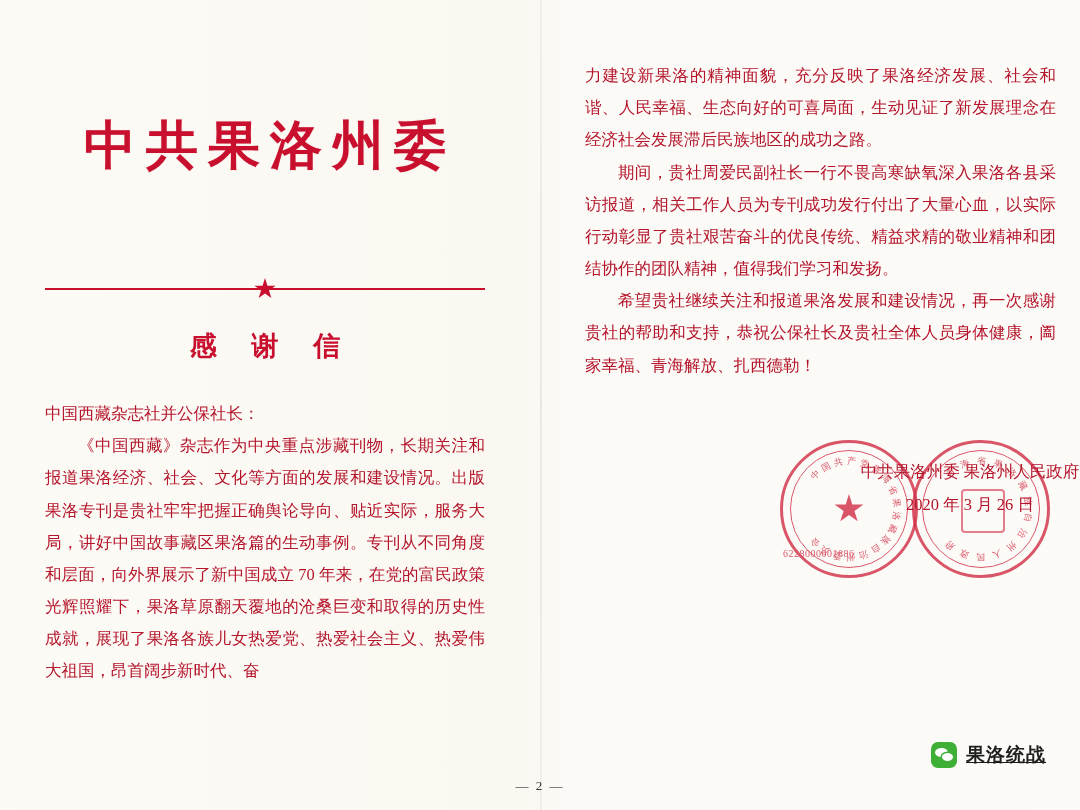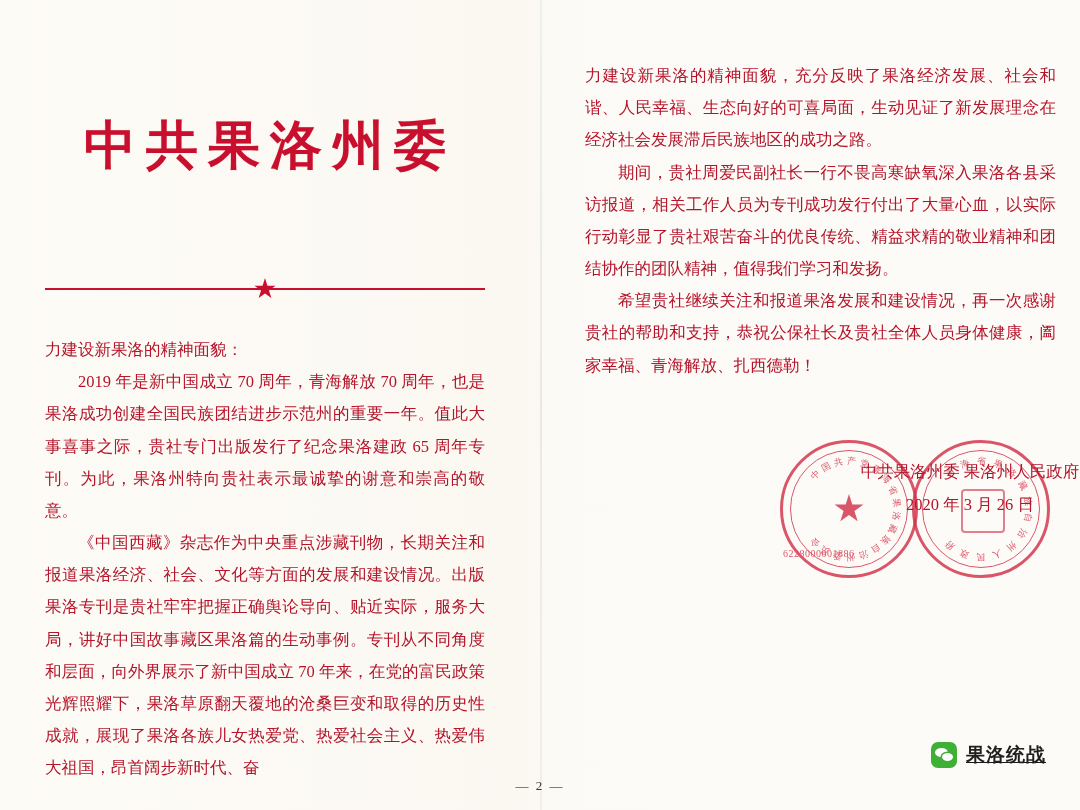--- a/index.html
+++ b/index.html
@@ -258,24 +258,24 @@
 
   <div class="col col-left">
 
     <div class="letterhead">中共果洛州委</div>
 
     <div class="rule-wrap">
       <div class="rule"></div>
       <div class="star"></div>
     </div>
 
-
-    <div class="salutation">力建设新果洛的精神面貌：</div>
-
-    <p class="body-text">2019 年是新中国成立 70 周年，青海解放 70 周年，也是果洛成功创建全国民族团结进步示范州的重要一年。值此大事喜事之际，贵社专门出版发行了纪念果洛建政 65 周年专刊。为此，果洛州特向贵社表示最诚挚的谢意和崇高的敬意。</p>
+    <div class="doc-title">感 谢 信</div>
+
+    <div class="salutation">中国西藏杂志社并公保社长：</div>
+
     <p class="body-text">《中国西藏》杂志作为中央重点涉藏刊物，长期关注和报道果洛经济、社会、文化等方面的发展和建设情况。出版果洛专刊是贵社牢牢把握正确舆论导向、贴近实际，服务大局，讲好中国故事藏区果洛篇的生动事例。专刊从不同角度和层面，向外界展示了新中国成立 70 年来，在党的富民政策光辉照耀下，果洛草原翻天覆地的沧桑巨变和取得的历史性成就，展现了果洛各族儿女热爱党、热爱社会主义、热爱伟大祖国，昂首阔步新时代、奋</p>
   </div>
 
   <div class="col col-right">
     <p class="body-text first-para">力建设新果洛的精神面貌，充分反映了果洛经济发展、社会和谐、人民幸福、生态向好的可喜局面，生动见证了新发展理念在经济社会发展滞后民族地区的成功之路。</p>
     <p class="body-text">期间，贵社周爱民副社长一行不畏高寒缺氧深入果洛各县采访报道，相关工作人员为专刊成功发行付出了大量心血，以实际行动彰显了贵社艰苦奋斗的优良传统、精益求精的敬业精神和团结协作的团队精神，值得我们学习和发扬。</p>
     <p class="body-text">希望贵社继续关注和报道果洛发展和建设情况，再一次感谢贵社的帮助和支持，恭祝公保社长及贵社全体人员身体健康，阖家幸福、青海解放、扎西德勒！</p>
 
     <div class="seal seal-left">
       <div class="seal-inner-ring"></div>

